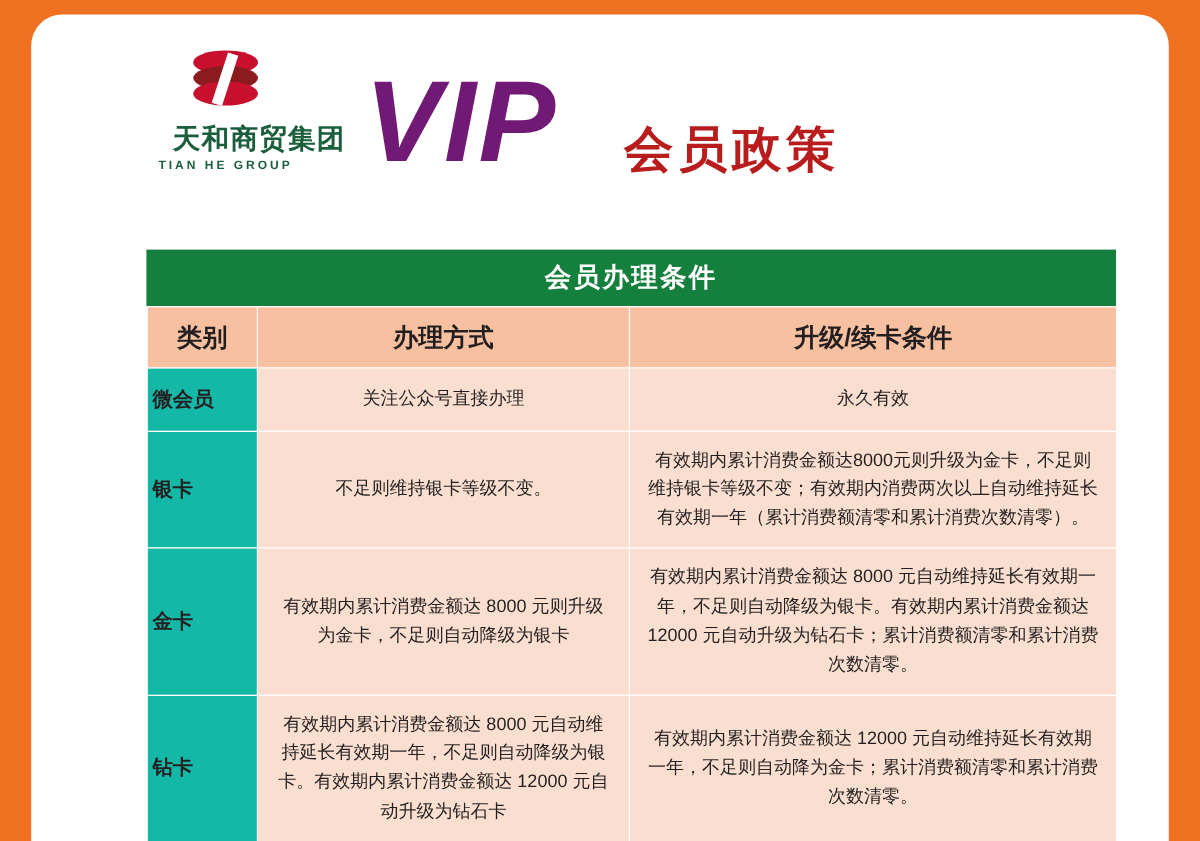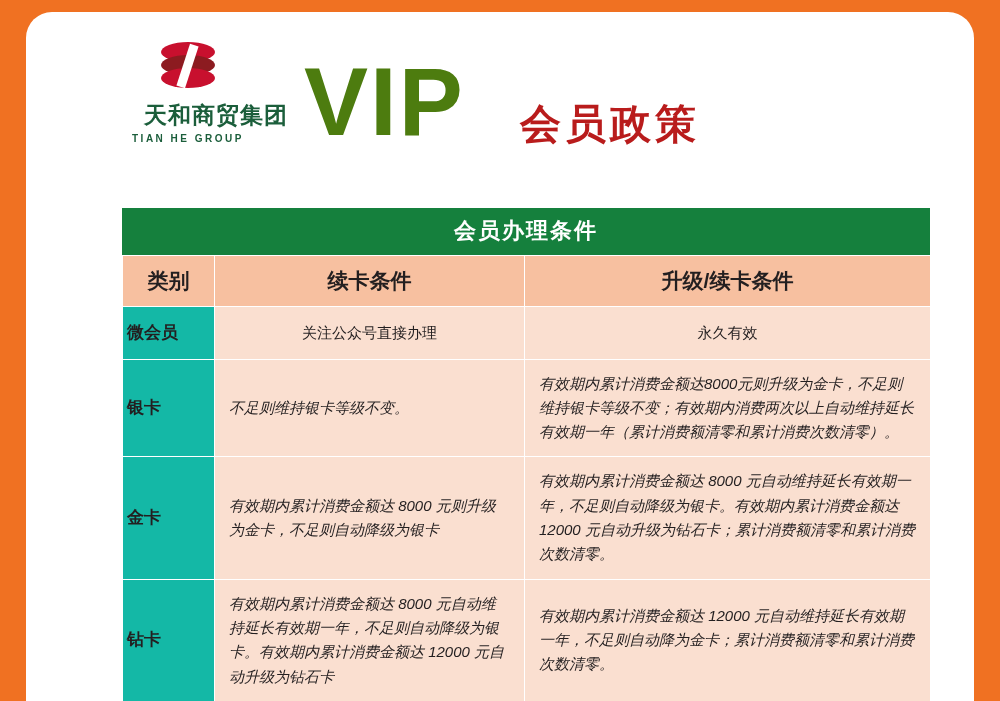--- a/index.html
+++ b/index.html
@@ -100,21 +100,22 @@
     letter-spacing: 2.5px;
     margin-top: 3px;
     font-weight: bold;
   }
   .title-vip {
     position: absolute;
     left: 278px;
     top: 42px;
     font-size: 96px;
     font-weight: bold;
-    color: #4d7c0f;
+    font-style: italic;
+    color: #701a75;
     letter-spacing: 2px;
     line-height: 1;
     font-family: "Liberation Sans", "DejaVu Sans", sans-serif;
   }
   .title-cn {
     position: absolute;
     left: 494px;
     top: 92px;
     font-size: 41px;
     font-weight: bold;
@@ -169,22 +170,21 @@
     text-align: left;
     font-size: 17px;
     font-weight: bold;
     padding: 12px 4px;
   }
   td.center {
     text-align: center;
     margin-left: 48px;
   }
   td.txt {
-    text-align: left;
-    font-style: italic;
+    text-align: center;
   }
 </style>
 </head>
 <body>
 
 <div class="poster">
   <div class="card">
 
     <div class="header">
 
@@ -208,21 +208,21 @@
 
       <table class="policy">
         <colgroup>
           <col class="col-a">
           <col class="col-b">
           <col class="col-c">
         </colgroup>
         <thead>
           <tr>
             <th>类别</th>
-            <th>续卡条件</th>
+            <th>办理方式</th>
             <th>升级/续卡条件</th>
           </tr>
         </thead>
         <tbody>
           <tr>
             <td class="cat">微会员</td>
             <td class="center">关注公众号直接办理</td>
             <td class="center">永久有效</td>
           </tr>
           <tr>

